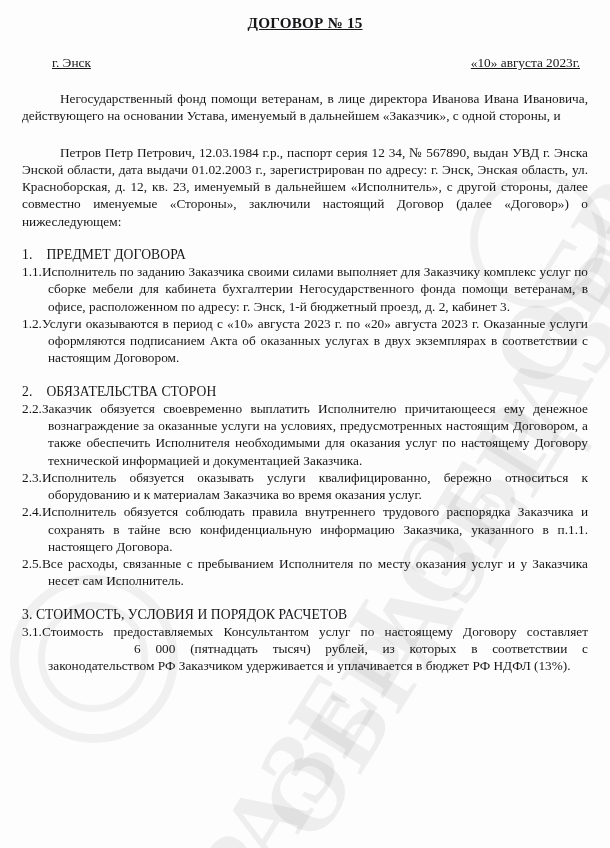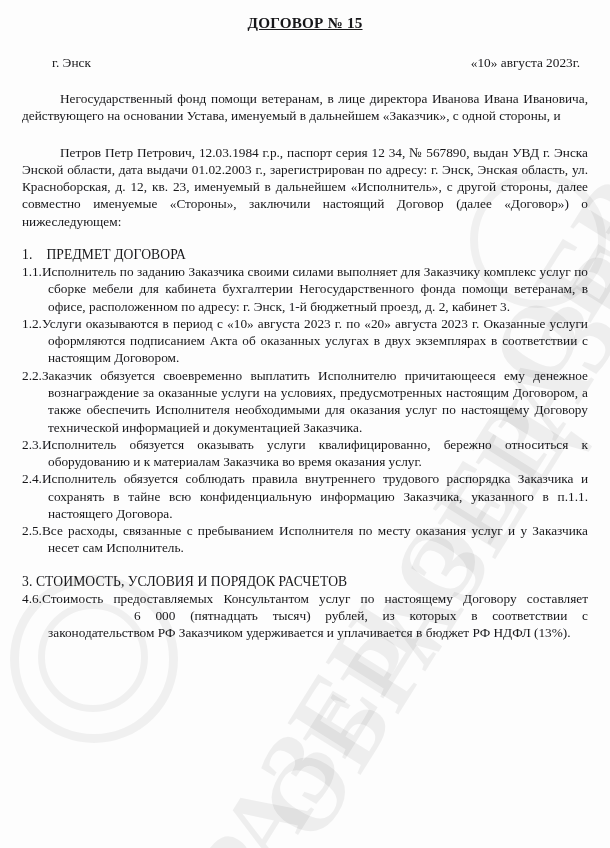--- a/index.html
+++ b/index.html
@@ -68,20 +68,21 @@
     text-decoration: underline;
   }
 
   .place-date {
     display: flex;
     justify-content: space-between;
     align-items: flex-start;
     font-size: 13.3px;
     margin: 23px 0 0 0;
     padding: 0 8px 0 30px;
+    text-decoration: underline;
   }
 
   .para {
     font-size: 13.3px;
     line-height: 1.30;
     text-align: justify;
     text-justify: inter-word;
     margin: 19px 0 0 0;
     text-indent: 38px;
     hyphens: none;
@@ -137,24 +138,27 @@
     <p class="para">Негосударственный фонд помощи ветеранам, в лице директора Иванова Ивана Ивановича, действующего на основании Устава, именуемый в дальнейшем «Заказчик», с одной стороны, и</p>
 
     <p class="para">Петров Петр Петрович, 12.03.1984 г.р., паспорт серия 12 34, № 567890, выдан УВД г. Энска Энской области, дата выдачи 01.02.2003 г., зарегистрирован по адресу:  г. Энск, Энская область, ул. Красноборская, д. 12, кв. 23, именуемый в дальнейшем «Исполнитель», с другой стороны, далее совместно именуемые «Стороны», заключили настоящий Договор  (далее «Договор») о нижеследующем:</p>
 
     <div class="section-head">
       <span class="num-tab">1.</span><span>ПРЕДМЕТ ДОГОВОРА</span>
     </div>
     <p class="clause"><span>1.1.</span><span>Исполнитель по заданию Заказчика своими силами выполняет для Заказчику комплекс услуг по сборке мебели для кабинета бухгалтерии Негосударственного фонда помощи ветеранам, в офисе, расположенном по адресу: г. Энск, 1-й бюджетный проезд, д. 2, кабинет 3.</span></p>
     <p class="clause"><span>1.2.</span><span>Услуги оказываются в период  с «10» августа 2023 г. по «20» августа 2023 г. Оказанные услуги оформляются подписанием Акта об оказанных услугах в двух экземплярах в соответствии с настоящим Договором.</span></p>
 
+    <div class="section-head">
+      <span class="num-tab">2.</span><span>ОБЯЗАТЕЛЬСТВА СТОРОН</span>
+    </div>
     <p class="clause"><span>2.2.</span><span>Заказчик обязуется своевременно выплатить Исполнителю причитающееся ему денежное вознаграждение за оказанные услуги на условиях, предусмотренных настоящим Договором, а также обеспечить Исполнителя необходимыми для оказания услуг по настоящему Договору технической информацией и документацией Заказчика.</span></p>
     <p class="clause"><span>2.3.</span><span>Исполнитель обязуется оказывать услуги квалифицированно, бережно относиться к оборудованию и к материалам Заказчика во время оказания услуг.</span></p>
     <p class="clause"><span>2.4.</span><span>Исполнитель обязуется соблюдать правила внутреннего  трудового  распорядка Заказчика и сохранять в тайне всю конфиденциальную информацию Заказчика, указанного в п.1.1. настоящего Договора.</span></p>
     <p class="clause"><span>2.5.</span><span>Все расходы, связанные с пребыванием Исполнителя по месту оказания услуг и у Заказчика несет сам Исполнитель.</span></p>
 
     <div class="section-head">
       <span>3.</span>&nbsp;<span>СТОИМОСТЬ, УСЛОВИЯ И ПОРЯДОК РАСЧЕТОВ</span>
     </div>
-    <p class="clause"><span>4.6.</span><span>Стоимость  предоставляемых  Консультантом  услуг  по  настоящему  Договору составляет</span><span class="gap-wide"></span><span>6 000 (пятнадцать тысяч) рублей, из которых в соответствии с законодательством РФ Заказчиком удерживается и уплачивается в бюджет РФ НДФЛ (13%).</span></p>
+    <p class="clause"><span>3.1.</span><span>Стоимость  предоставляемых  Консультантом  услуг  по  настоящему  Договору составляет</span><span class="gap-wide"></span><span>6 000 (пятнадцать тысяч) рублей, из которых в соответствии с законодательством РФ Заказчиком удерживается и уплачивается в бюджет РФ НДФЛ (13%).</span></p>
 
   </div>
 </div>
 
 </body></html>

